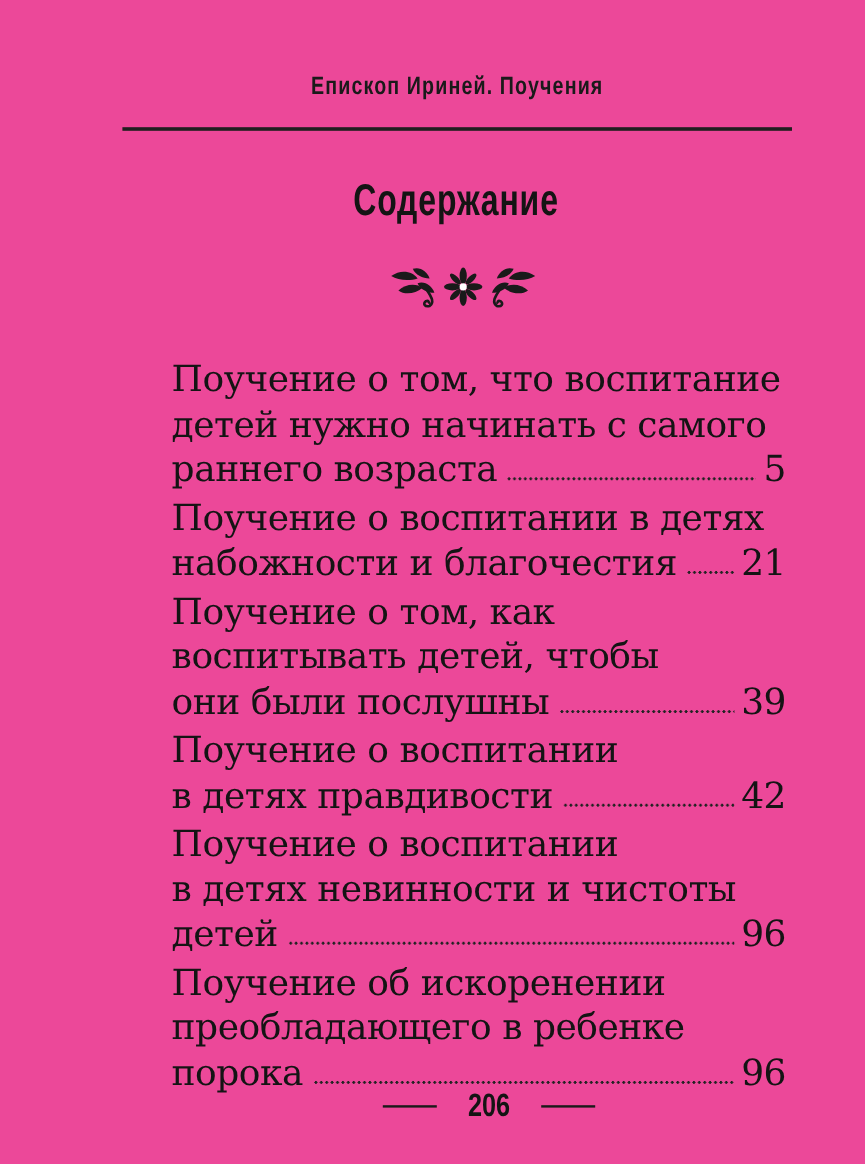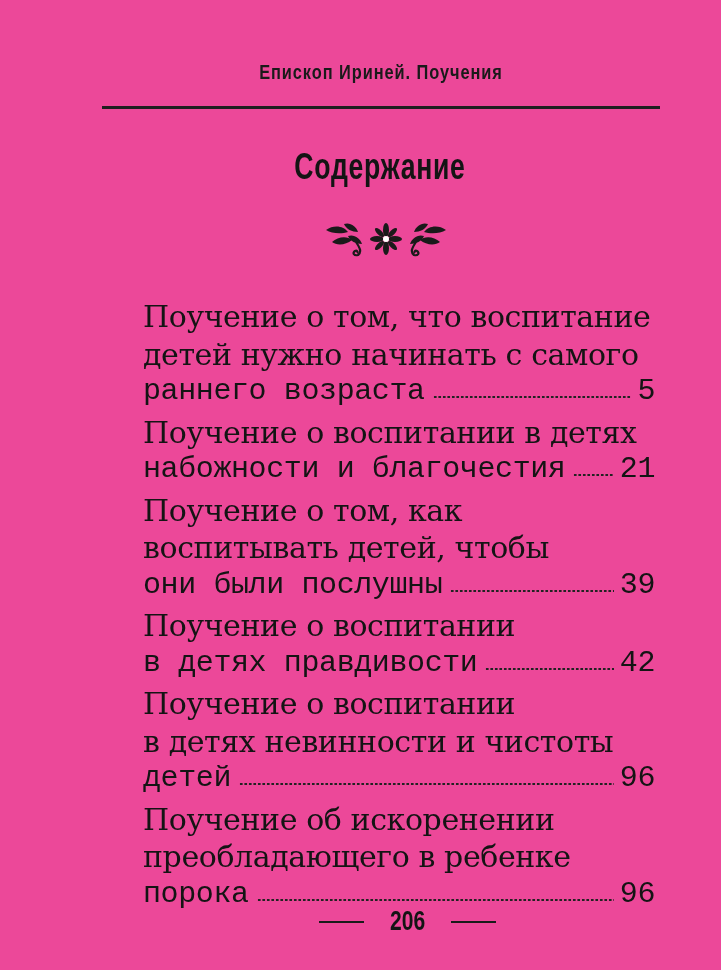--- a/index.html
+++ b/index.html
@@ -77,21 +77,20 @@
     display: block;
   }
   .entry-line {
     display: block;
     white-space: nowrap;
   }
   .entry-last {
     display: flex;
     align-items: baseline;
     white-space: nowrap;
-    font-family: Liberation Mono, monospace;
   }
   .entry-last .dots {
     flex: 1 1 auto;
     margin: 0 6px 0 8px;
     height: 4px;
     align-self: baseline;
     background-image: radial-gradient(circle, #222 1.1px, transparent 1.3px);
     background-size: 4.5px 4px;
     background-repeat: repeat-x;
     background-position: 0 0;

